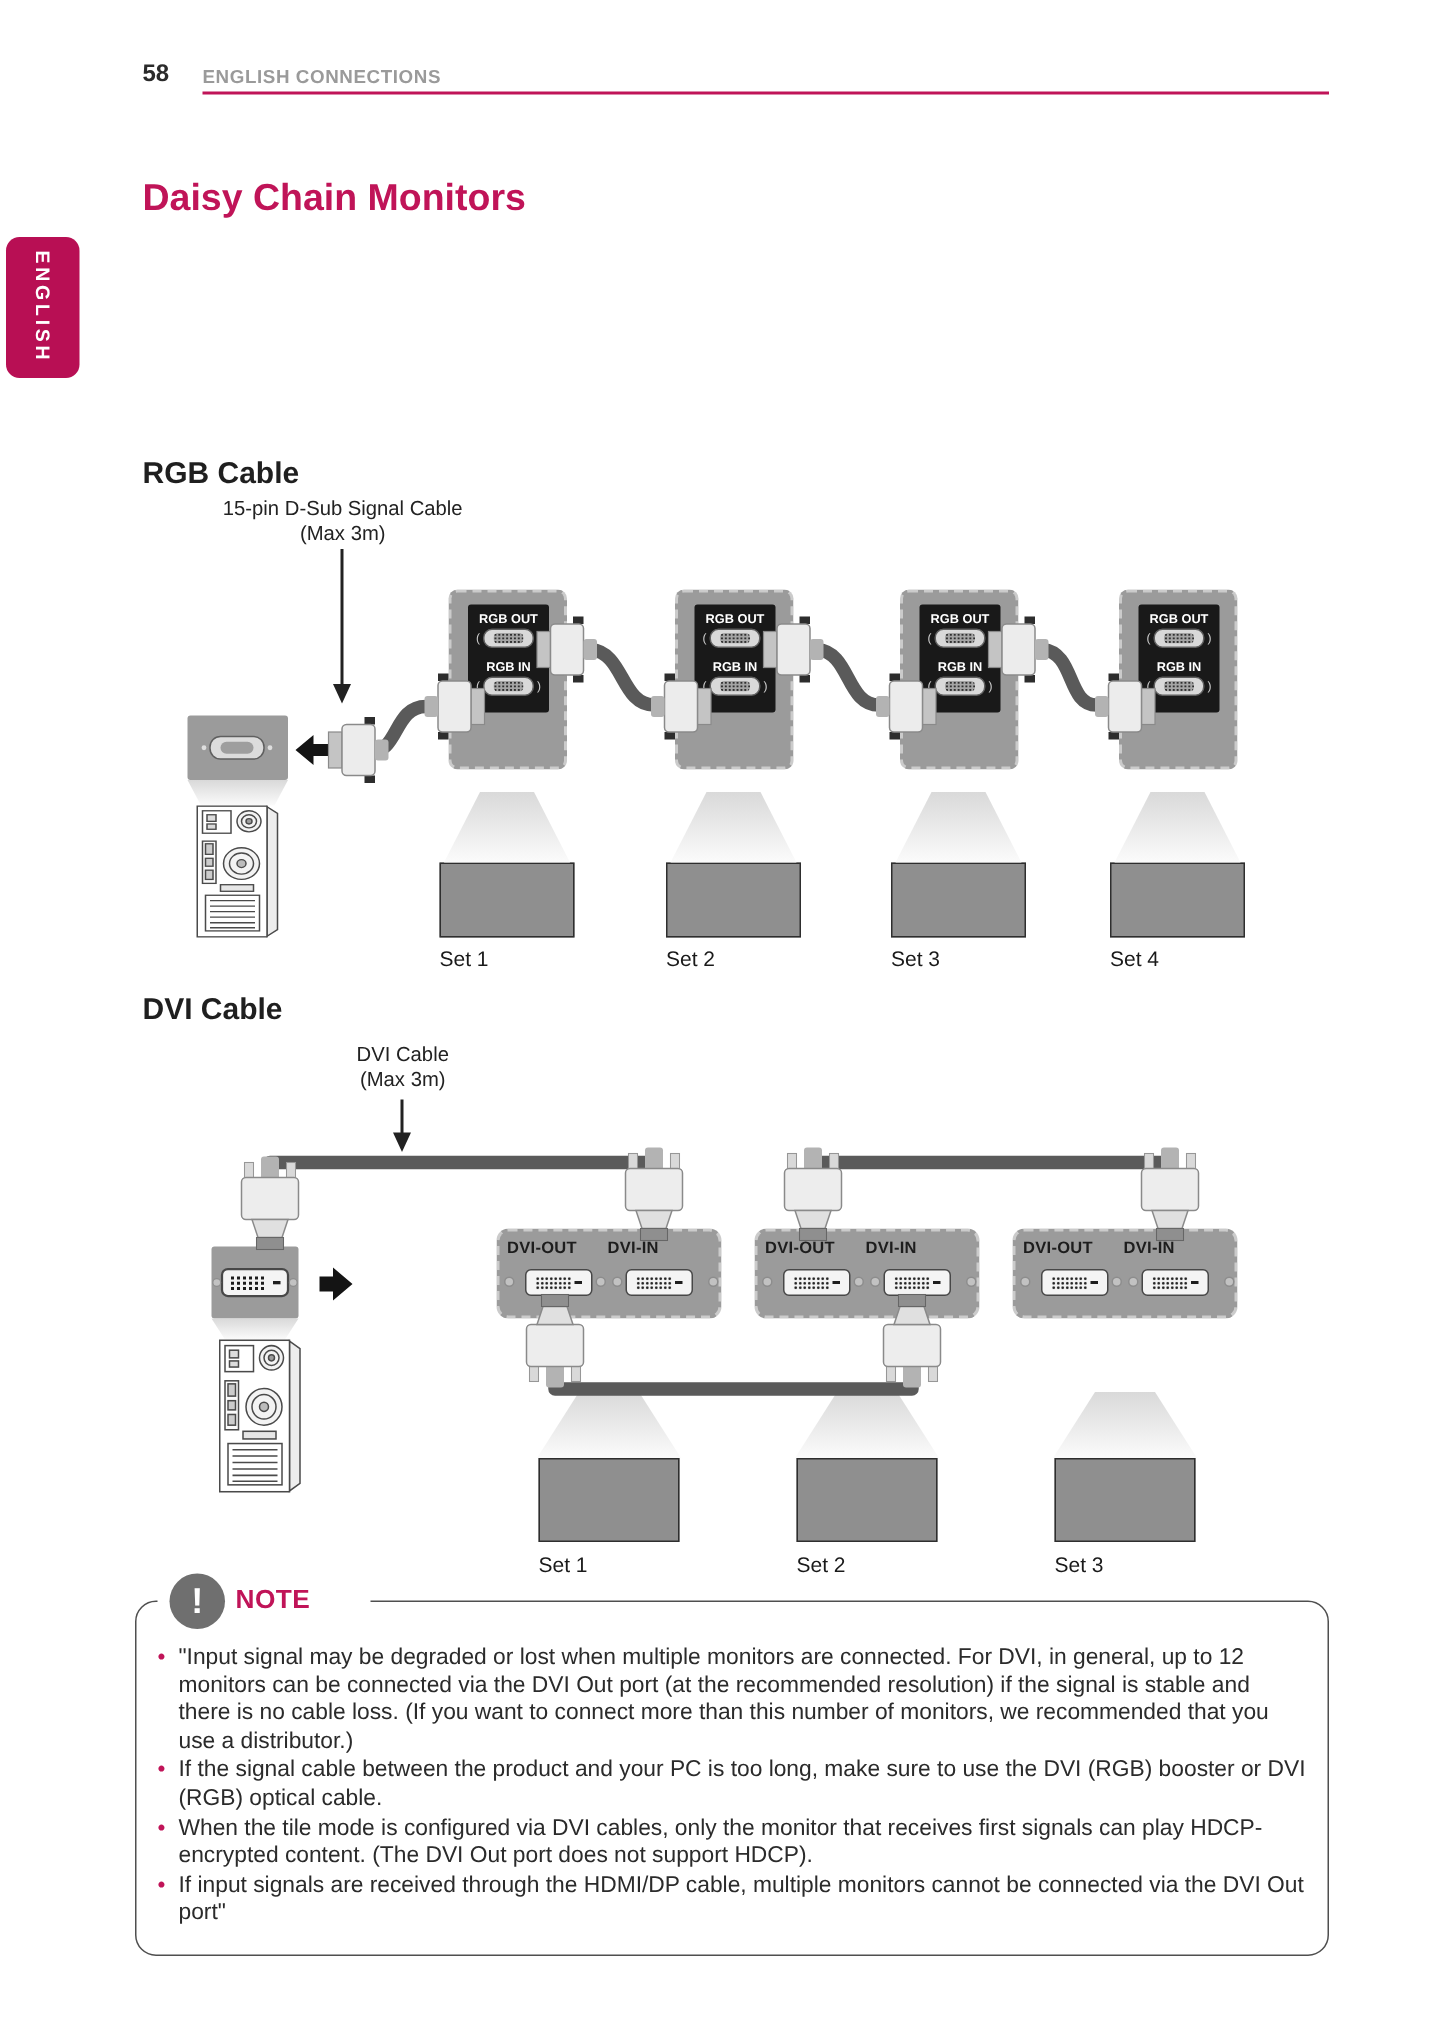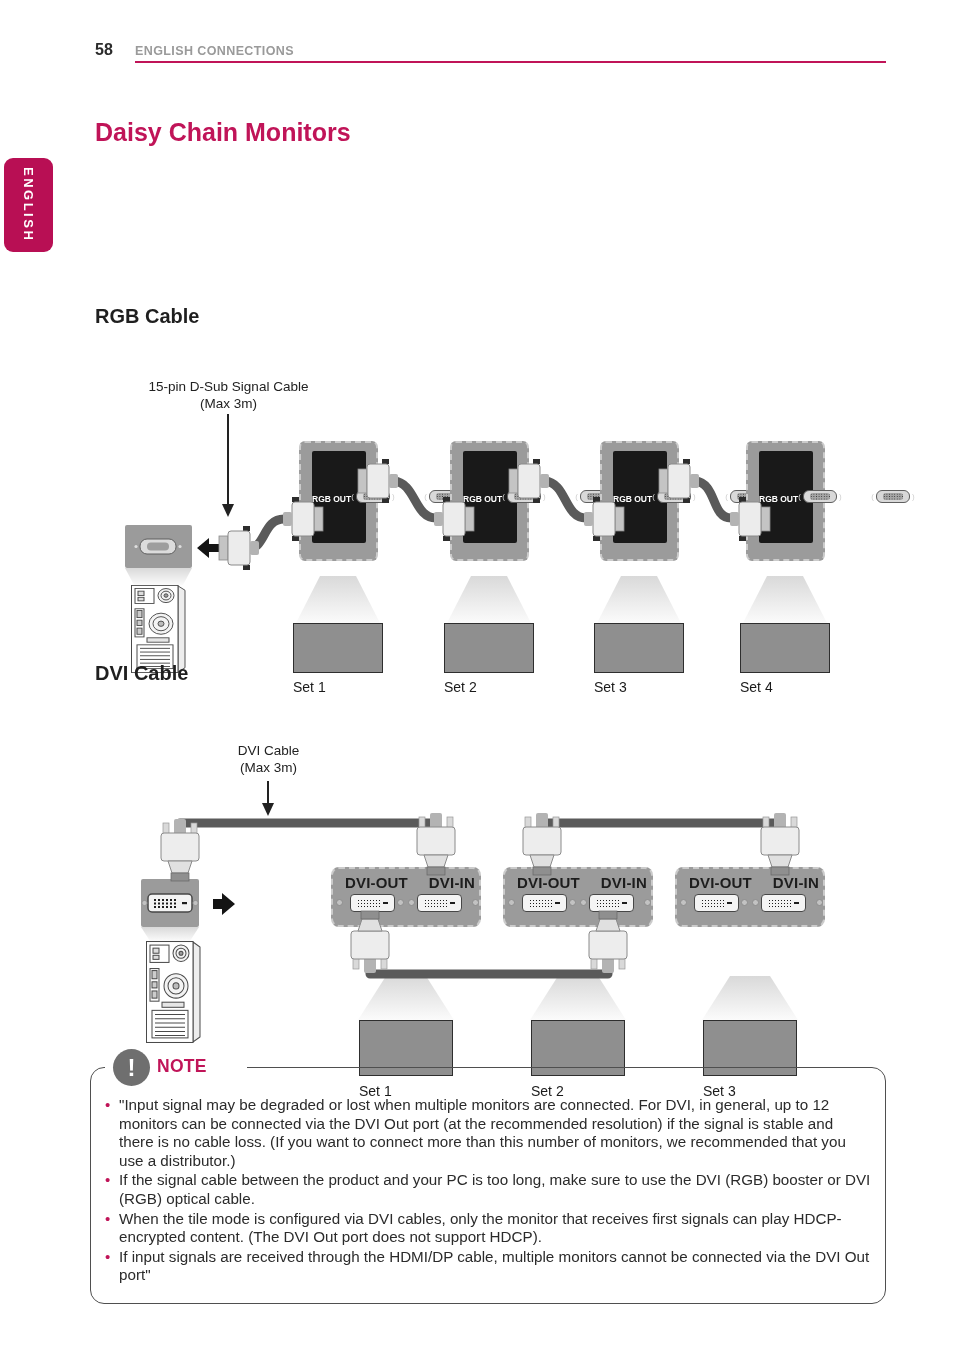--- a/index.html
+++ b/index.html
@@ -21,46 +21,46 @@
 
   
   .doc-title { position:absolute; left:95px; top:118px; font-size:25px; font-weight:bold; color:#c01458; }
   .intro { position:absolute; left:95px; top:171px; width:798px; font-size:15px; line-height:22px; color:#303030; }
   .intro p.hang { text-indent:-7px; padding-left:7px; }
   .h2 { position:absolute; left:95px; font-size:20px; font-weight:bold; color:#1f1f1f; }
   .h2.rgb { top:305px; }
   .h2.dvi { top:662px; }
 
   
-  .diagram { position:absolute; left:0; width:954px;margin-top:48px; }
+  .diagram { position:absolute; left:0; width:954px; }
   .diagram.rgb { top:330px; height:322px; }
   .diagram.dvi { top:693px; height:370px; }
   .diagram svg.overlay { position:absolute; left:0; top:0; pointer-events:none; }
 
   .cable-note { position:absolute; text-align:center; font-size:13.5px; line-height:17px; color:#222; }
   .cable-note.rgb { left:121px; top:0px;  width:215px; }
   .cable-note.dvi { left:181px; top:1px;  width:175px; }
 
   
   .rgb-panel { position:absolute; top:63px; width:79px; height:120px; background:#9b9b9b;
                border:2px dashed #cbcbcb; border-radius:6px; }
-  .rgb-black { position:absolute; left:11px; top:8px; width:54px; height:92px; background:#191919;
-               border-radius:2px; display:flex; flex-direction:row; align-items:center; padding-top:4px; }
+  .rgb-black { position:absolute; left:11px; top:8px; width:54px; height:72px; background:#191919;
+               border-radius:2px; display:flex; flex-direction:column; align-items:center; padding-top:4px; }
   .rgb-port-label { color:#fff; font-size:8.5px; font-weight:bold; line-height:10px; white-space:nowrap; }
   .vga-row { display:flex; align-items:center; gap:2px; margin:2px 0 7px; }
   .vga-paren { color:#cfcfcf; font-size:8px; line-height:8px; }
   .vga-port { width:34px; height:13px; background:#d9d9d9; border:1px solid #5f5f5f; border-radius:6px;
               display:flex; align-items:center; justify-content:center; }
   .vga-pins { width:20px; height:7px; border-radius:3px; background-color:#a5a5a5;
               background-image:radial-gradient(#2f2f2f .7px, transparent .8px); background-size:2.6px 2.4px; }
 
   
   .dvi-panel { position:absolute; top:126px; width:150px; height:60px; background:#9b9b9b;
                border:2px dashed #cbcbcb; border-radius:8px; }
-  .dvi-label { position:absolute; top:5px; width:70px; text-align:right; font-size:15px;
+  .dvi-label { position:absolute; top:5px; width:70px; text-align:left; font-size:11px;
                font-weight:bold; color:#1d1d1d; letter-spacing:.2px; white-space:nowrap; }
   .dvi-label.out { left:5px; } .dvi-label.in { left:72px; }
   .dvi-port { position:absolute; top:25px; width:45px; height:18px; background:#f4f4f4;
               border:1.5px solid #474747; border-radius:4px; display:flex; align-items:center;
               justify-content:center; gap:2px; }
   .dvi-port.p1 { left:17px; } .dvi-port.p2 { left:84px; }
   .dvi-pins { width:24px; height:9px; background-image:radial-gradient(#1e1e1e .8px, transparent .9px);
               background-size:3px 3px; }
   .dvi-dash { width:5px; height:2px; background:#1e1e1e; }
   .screw { position:absolute; top:30px; width:7px; height:7px; border-radius:50%;

